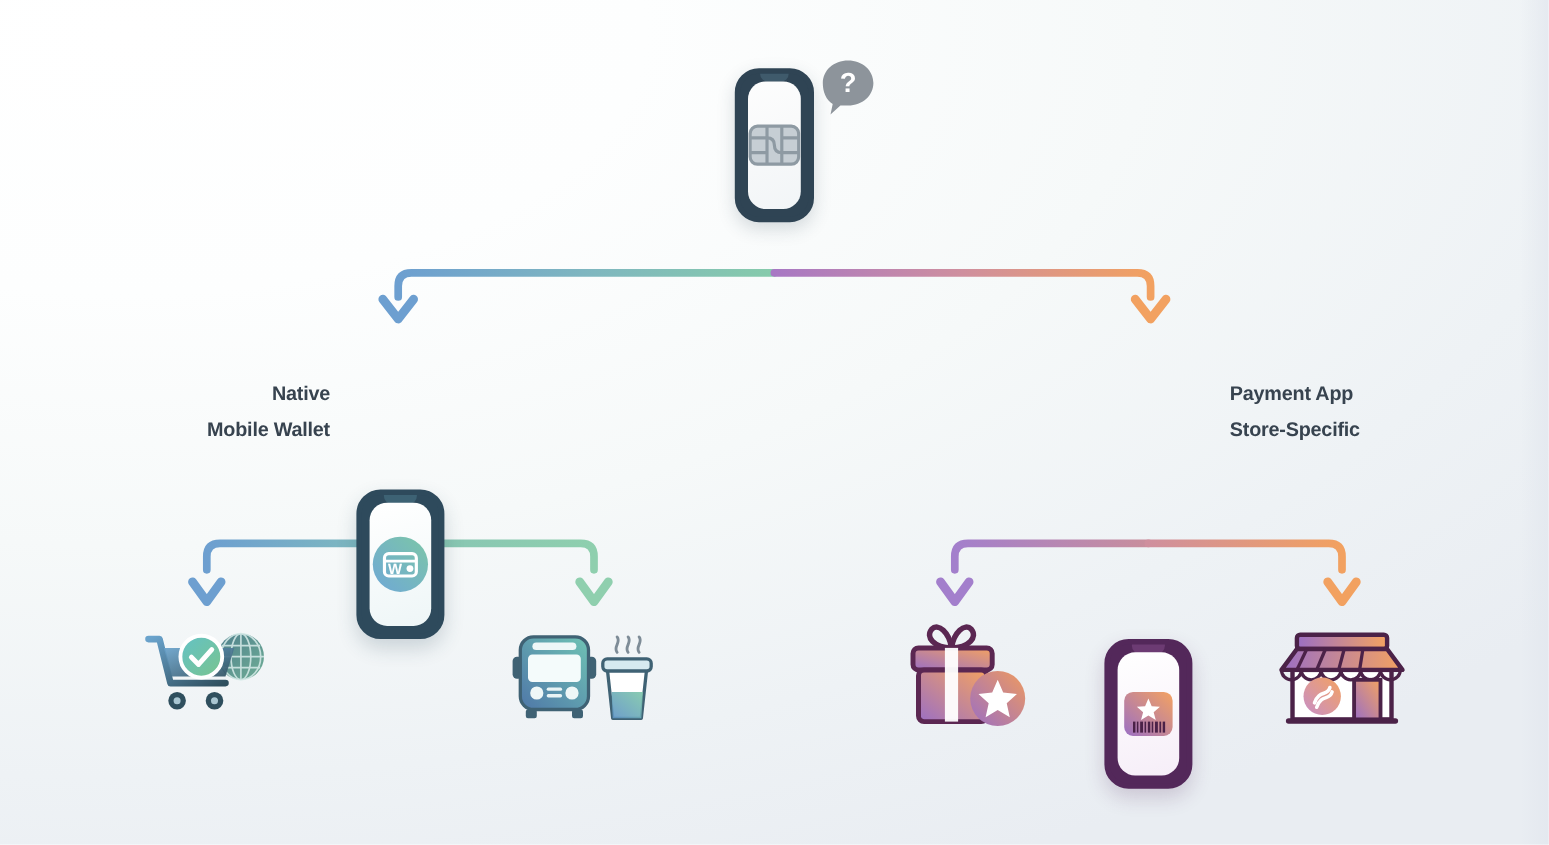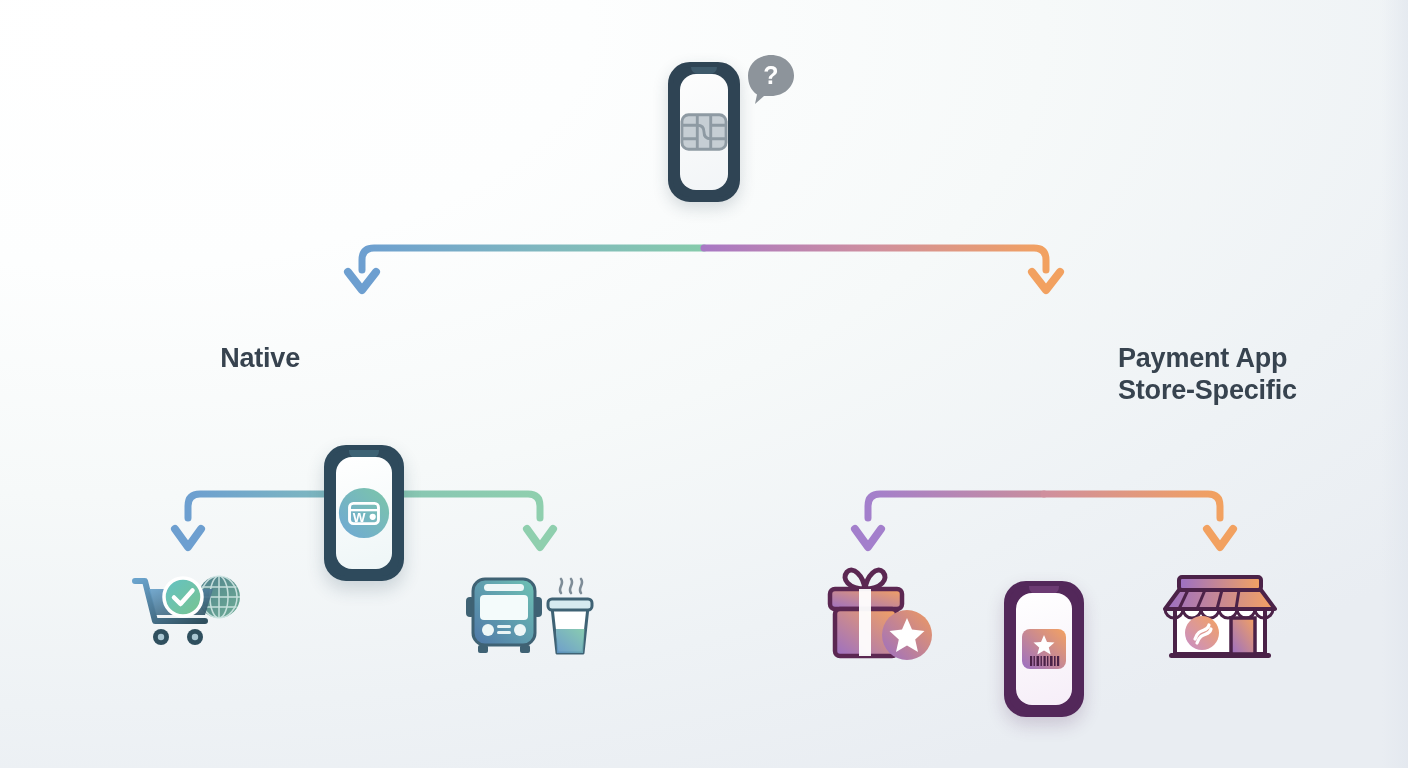--- a/index.html
+++ b/index.html
@@ -46,21 +46,21 @@
   #phone-wallet .notch{width:30px;height:8px;background:#3d6274;top:0;}
 
   
   #phone-store{left:1004px;top:305px;width:80px;height:136px;
     border:5px solid #53285a;background:#53285a;
     box-shadow:0 8px 18px rgba(80,40,90,.20);}
   #phone-store .screen{background:linear-gradient(165deg,#ffffff 0%,#f6eef8 100%);}
   #phone-store .notch{width:30px;height:8px;background:#6c3b73;top:0;}
 
   
-  .label{position:absolute;font-weight:bold;font-size:27px;line-height:32px;
+  .label{position:absolute;font-weight:bold;font-size:18px;line-height:32px;
          color:#37434f;letter-spacing:-.2px;}
   #label-left{left:50px;top:342px;width:250px;text-align:right;}
   #label-right{left:1118px;top:342px;width:290px;text-align:left;}
   .label span{display:block;}
 
   
   .leaf{position:absolute;width:150px;height:110px;
         display:flex;align-items:center;justify-content:center;}
   #leaf-online{left:115px;top:558px;}
   #leaf-transit{left:455px;top:558px;}
@@ -159,20 +159,21 @@
     </div>
   </div>
 
   <svg class="qmark" viewBox="0 0 54 54">
     <path d="M27,3 C40,3 50,12 50,23.5 C50,35 40,44 27,44 L20,44 L11,52 L13,42.5 C7,38.8 4,31.7 4,23.5 C4,12 14,3 27,3 Z" fill="#8d949b"></path>
     <text x="27" y="32" text-anchor="middle" font-family="Liberation Sans, sans-serif" font-size="25" font-weight="bold" fill="#ffffff">?</text>
   </svg>
 
   <div class="label" id="label-left">
     <span>Native</span>
+    <span>Mobile Wallet</span>
   </div>
 
   <div class="node phone" id="phone-wallet">
     <div class="notch"></div>
     <div class="screen">
       <svg width="58" height="58" viewBox="0 0 58 58">
         <defs>
           <linearGradient id="walletGrad" x1="0" y1="1" x2="1" y2="0">
             <stop offset="0%" stop-color="#6fa8d6"></stop>
             <stop offset="100%" stop-color="#7cc6a8"></stop>

